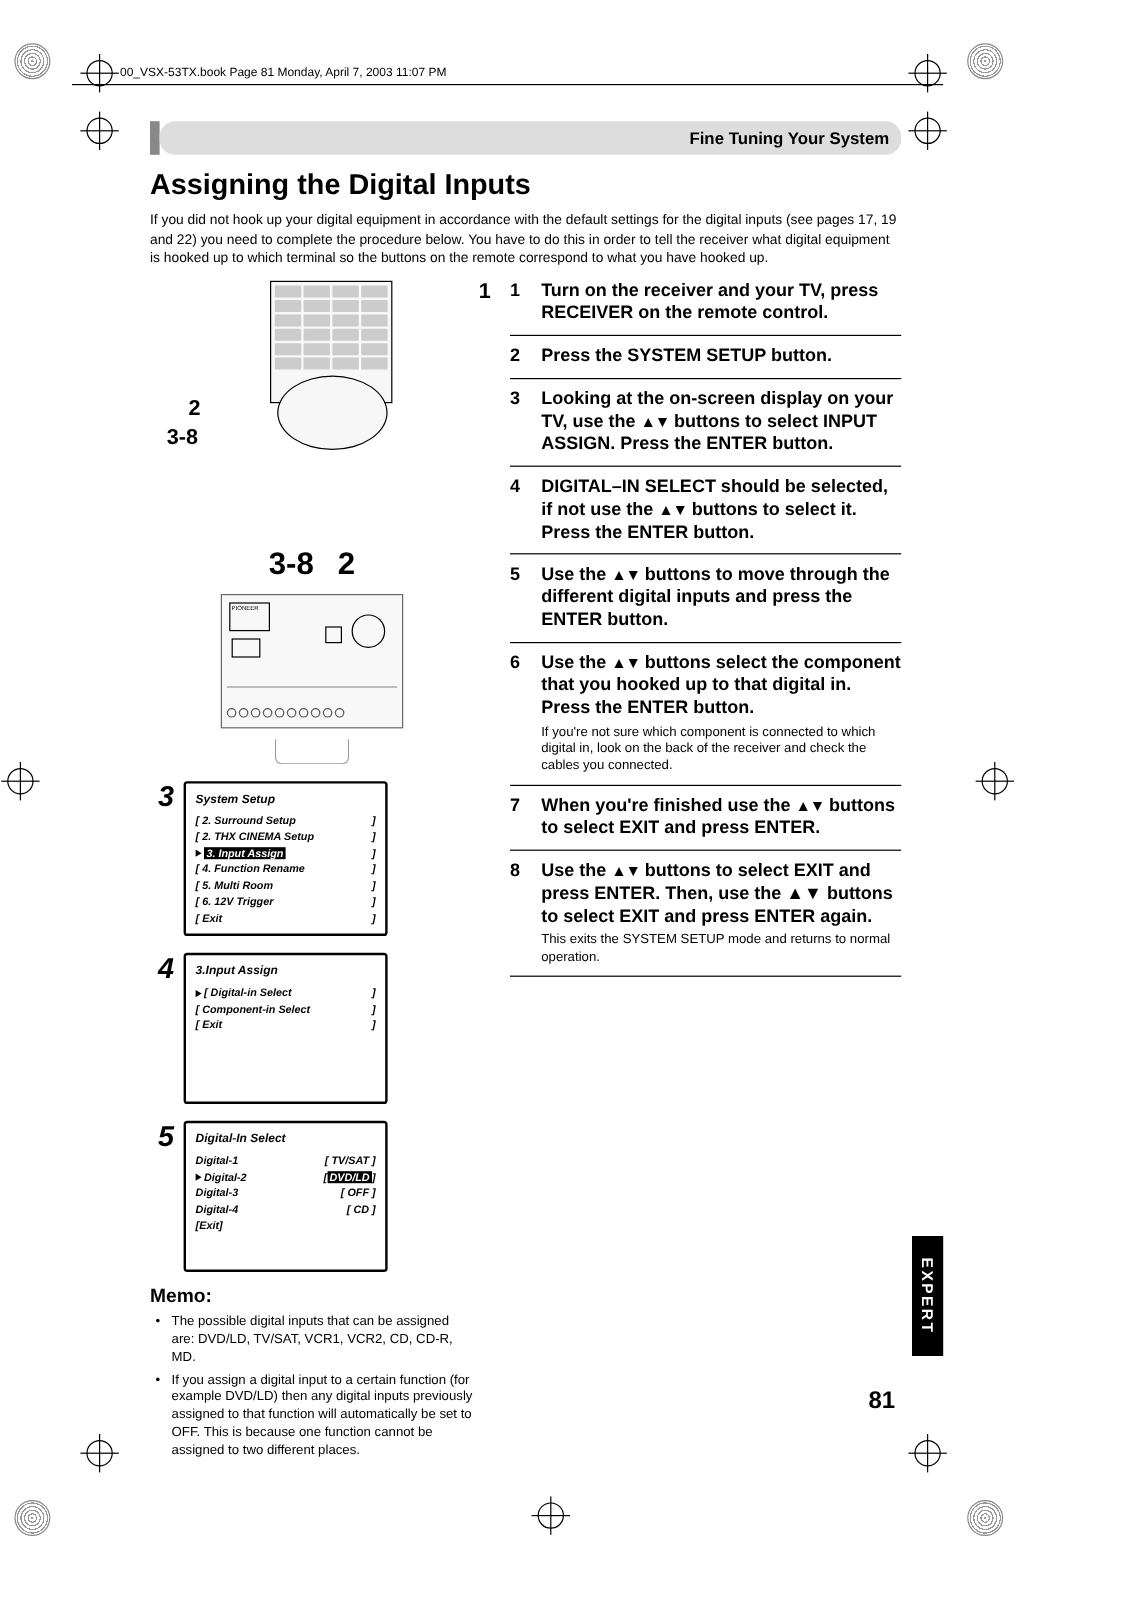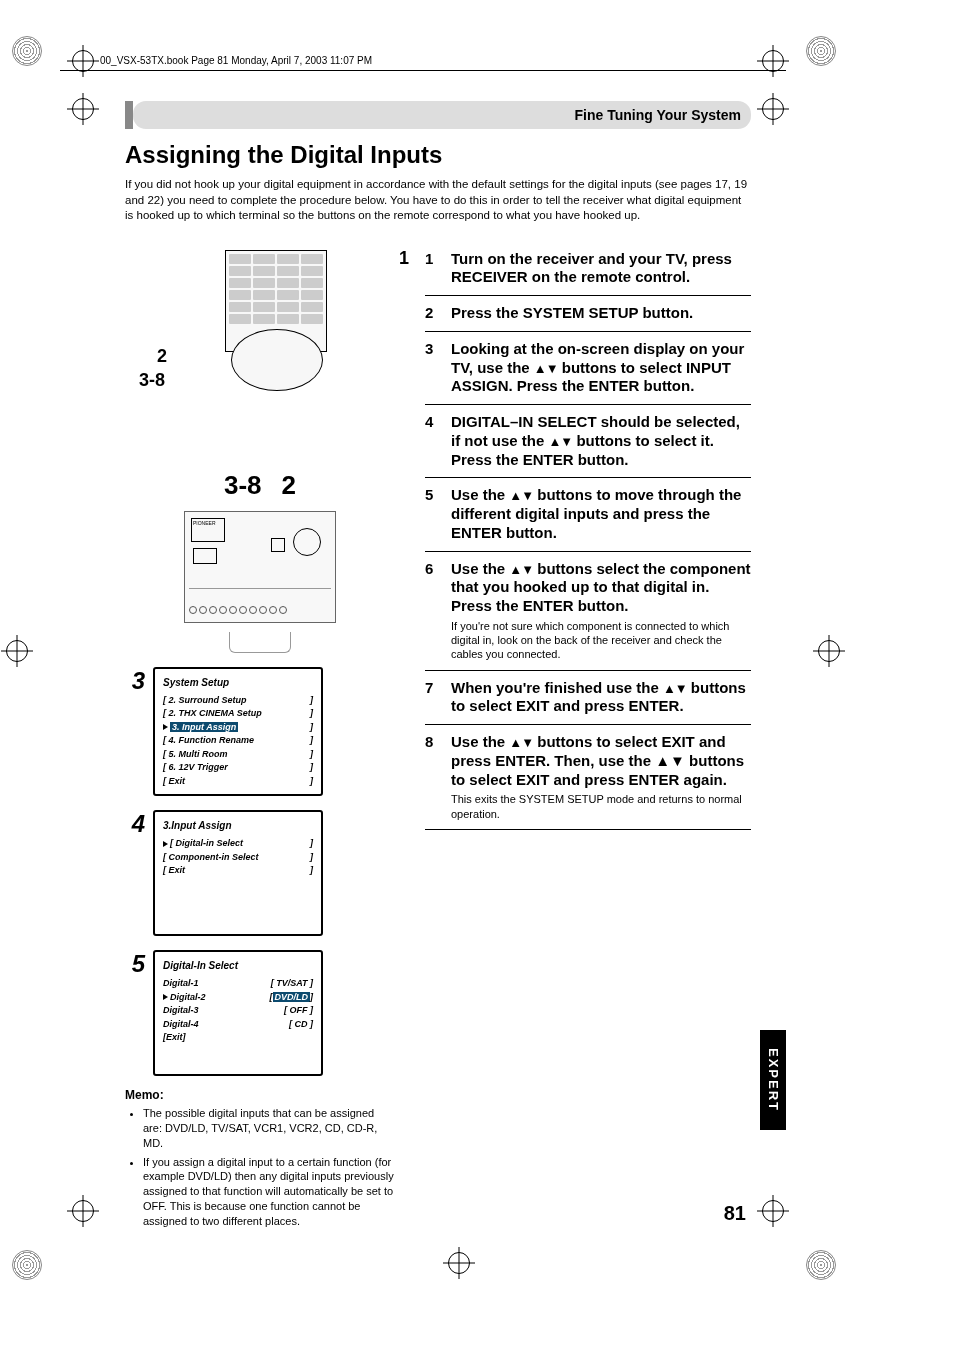--- a/index.html
+++ b/index.html
@@ -40,21 +40,21 @@
     border-radius: 13px;
   }
   h1.main-title {
     font-size: 24px;
     font-weight: bold;
     margin: 4px 0 8px 0;
   }
   .intro-text {
     font-size: 11.5px;
     line-height: 1.35;
-    margin-bottom: 26px;
+    margin-bottom: 10px;
   }
   .two-col {
     display: flex;
     gap: 30px;
   }
   .left-col {
     width: 270px;
     flex: 0 0 270px;
   }
   .right-col {
@@ -172,34 +172,34 @@
     font-size: 10px;
     margin-bottom: 4px;
   }
   .osd-line {
     display: flex;
     justify-content: space-between;
   }
   .osd-line .l { }
   .osd-line .r { }
   .osd-highlight {
-    background: #0c4a6e;
+    background: #000000;
     color: #fff;
     padding: 0 2px;
   }
   .cursor-tri {
     display:inline-block;width:0;height:0;
     border-top:3px solid transparent;
     border-bottom:3px solid transparent;
     border-left:5px solid #000;
     margin-right:2px;vertical-align:middle;
   }
   .memo-heading {
     font-weight: bold;
-    font-size: 12px;
+    font-size: 16px;
     margin-top: 12px;
   }
   .memo-list {
     margin: 4px 0 0 0;
     padding-left: 18px;
     font-size: 11px;
     line-height: 1.35;
   }
   .memo-list li { margin-bottom: 4px; }
 
@@ -246,21 +246,21 @@
     writing-mode: vertical-rl;
     text-orientation: mixed;
     display: flex;
     align-items: center;
     justify-content: center;
     letter-spacing: 2px;
   }
   .page-num {
     position: absolute;
     right: 100px;
-    top: 1202px;
+    top: 1156px;
     font-size: 20px;
     font-weight: bold;
   }
   .crop-circle {
     position:absolute;width:20px;height:20px;border:1px solid #000;border-radius:50%;
   }
   .crop-circle::before,.crop-circle::after{content:"";position:absolute;background:#000;}
   .crop-circle::before{left:50%;top:-6px;bottom:-6px;width:1px;transform:translateX(-50%);}
   .crop-circle::after{top:50%;left:-6px;right:-6px;height:1px;transform:translateY(-50%);}
   .spiral{

